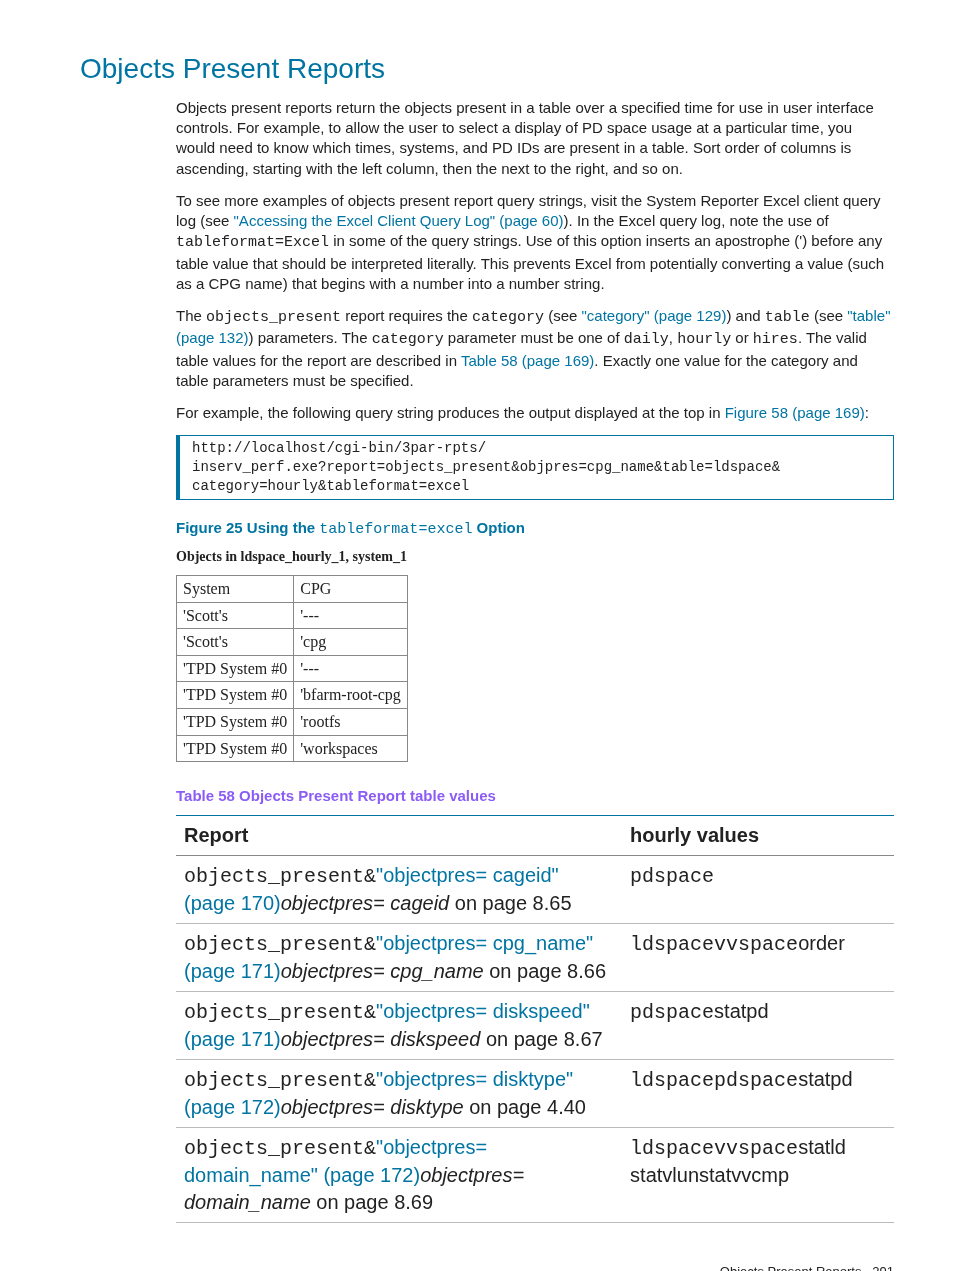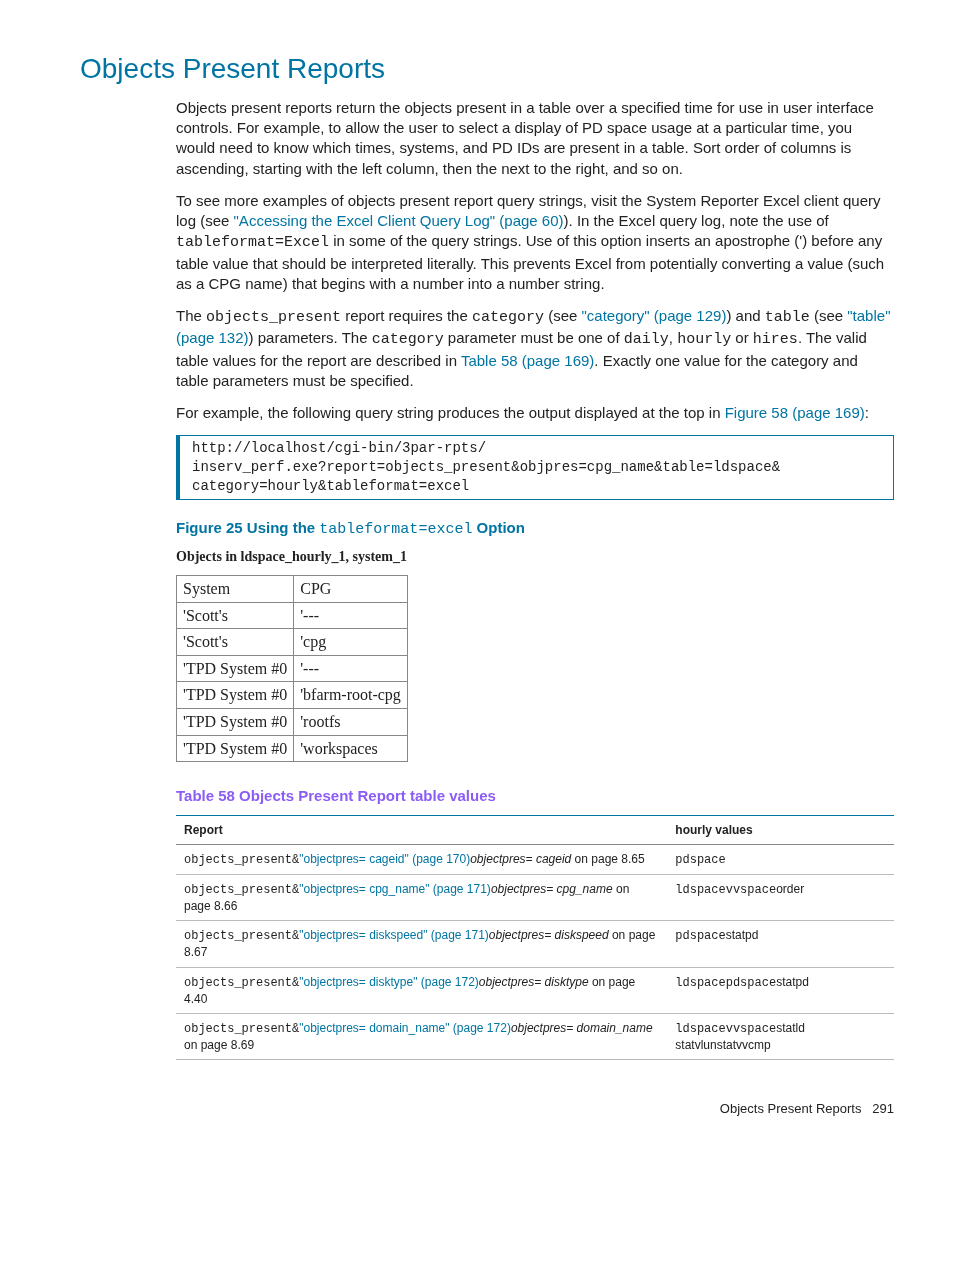--- a/index.html
+++ b/index.html
@@ -56,21 +56,21 @@
     padding: 2px 6px;
   }
   .table-title {
     color: #8b5cf6;
     font-weight: bold;
     margin: 10px 0 8px 0;
   }
   table.main {
     border-collapse: collapse;
     width: 100%;
-    font-size: 12px;
+    font-size: 20px;
   }
   table.main th {
     text-align: left;
     border-top: 1.5px solid #0074a2;
     border-bottom: 1px solid #888;
     padding: 6px 8px;
     font-weight: bold;
   }
   table.main td {
     border-bottom: 1px solid #bbb;

